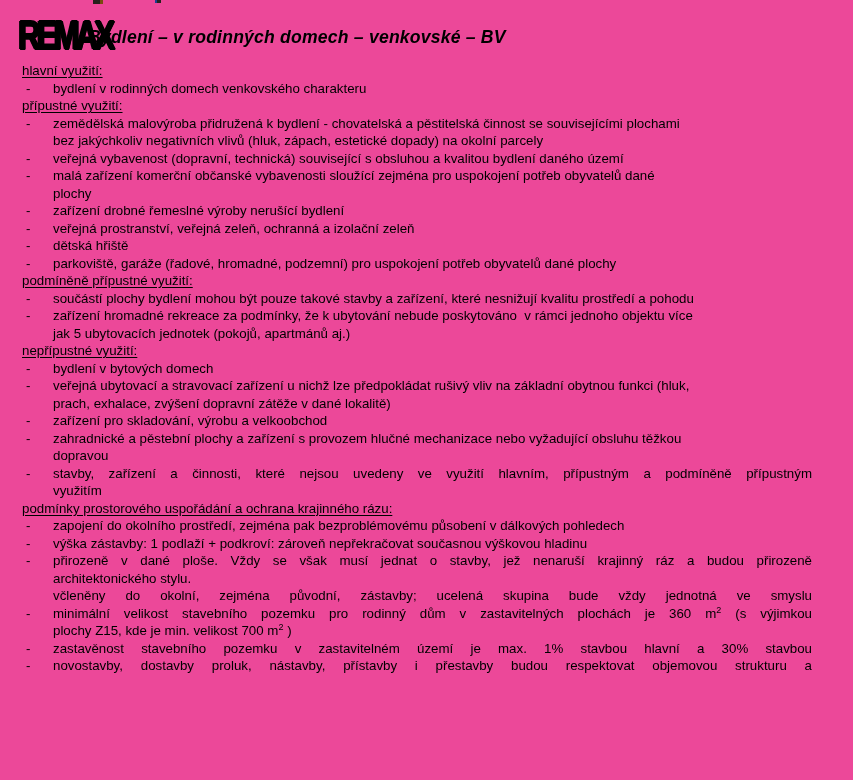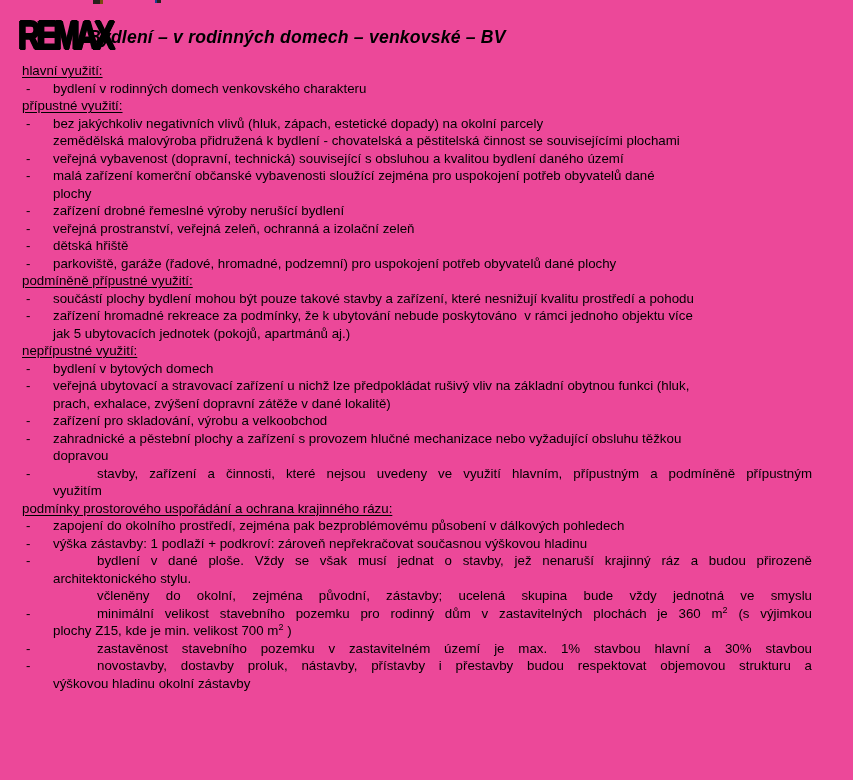--- a/index.html
+++ b/index.html
@@ -32,21 +32,21 @@
 
   
   .content{
     position:absolute;left:22px;top:62px;width:790px;
     font-size:13.3px;line-height:17.5px;color:#000;
   }
   .heading{text-decoration:underline;text-underline-offset:2px;}
   .item{position:relative;padding-left:31px;}
   .item .dash{position:absolute;left:4px;top:0;}
   .line{white-space:nowrap;}
-  .line.stretch{white-space:normal;text-align:justify;text-align-last:justify;margin-left:44px;}
+  .line.stretch{white-space:normal;text-align:justify;text-align-last:justify;}
   .b{font-weight:normal;}
   sup{font-size:9px;line-height:0;vertical-align:super;}
 </style>
 </head>
 <body>
 
 <div class="page">
   <div class="speck speck-1"></div>
   <div class="speck speck-2"></div>
 
@@ -55,22 +55,22 @@
 
   <div class="content">
       <div class="heading">hlavní využití:</div>
       <div class="item">
         <span class="dash">-</span>
         <div class="line"><span>bydlení v rodinných domech venkovského charakteru</span></div>
       </div>
       <div class="heading">přípustné využití:</div>
       <div class="item">
         <span class="dash">-</span>
+        <div class="line"><span>zemědělská malovýroba přidružená k bydlení - chovatelská a pěstitelská činnost se souvisejícími plochami</span></div>
         <div class="line"><span>bez jakýchkoliv negativních vlivů (hluk, zápach, estetické dopady) na okolní parcely</span></div>
-        <div class="line"><span>zemědělská malovýroba přidružená k bydlení - chovatelská a pěstitelská činnost se souvisejícími plochami</span></div>
       </div>
       <div class="item">
         <span class="dash">-</span>
         <div class="line"><span>veřejná vybavenost (dopravní, technická) související s obsluhou a kvalitou bydlení daného území</span></div>
       </div>
       <div class="item">
         <span class="dash">-</span>
         <div class="line"><span>malá zařízení komerční občanské vybavenosti sloužící zejména pro uspokojení potřeb obyvatelů dané</span></div>
         <div class="line"><span>plochy</span></div>
       </div>
@@ -128,32 +128,31 @@
       <div class="item">
         <span class="dash">-</span>
         <div class="line"><span>zapojení do okolního prostředí, zejména pak bezproblémovému působení v dálkových pohledech</span></div>
       </div>
       <div class="item">
         <span class="dash">-</span>
         <div class="line"><span>výška zástavby: </span><span class="b">1 podlaží + podkroví</span><span>: zároveň </span><span class="b">nepřekračovat současnou výškovou hladinu</span></div>
       </div>
       <div class="item">
         <span class="dash">-</span>
-        <div class="line stretch"><span class="b">bydlení v dané ploše</span><span>. Vždy se však musí jednat o stavby, jež nenaruší krajinný ráz a budou přirozeně</span></div>
+        <div class="line stretch"><span class="b">přirozeně v dané ploše</span><span>. Vždy se však musí jednat o stavby, jež nenaruší krajinný ráz a budou přirozeně</span></div>
         <div class="line"><span>architektonického stylu.</span></div>
         <div class="line stretch"><span>včleněny do okolní, zejména původní, zástavby; ucelená skupina bude vždy jednotná ve smyslu</span></div>
       </div>
       <div class="item">
         <span class="dash">-</span>
         <div class="line stretch"><span>minimální velikost stavebního pozemku pro rodinný dům v zastavitelných plochách je </span><span class="b">360 m</span><sup class="b">2</sup><span class="b"> </span><span class="b">(s výjimkou</span></div>
         <div class="line"><span class="b">plochy Z15, kde je min. velikost 700 m</span><sup class="b">2</sup><span> )</span></div>
       </div>
       <div class="item">
         <span class="dash">-</span>
         <div class="line stretch"><span class="b">zastavěnost</span><span> stavebního pozemku v zastavitelném území je max. </span><span class="b">1%</span><span> stavbou hlavní a 30% stavbou</span></div>
       </div>
       <div class="item">
         <span class="dash">-</span>
         <div class="line stretch"><span>novostavby, dostavby proluk, nástavby, přístavby i přestavby budou respektovat objemovou strukturu a</span></div>
-        <div class="line"><span>výškovou hladinu okolní zástavby</span></div>
       </div>
     </div>
 </div>
 
 </body></html>

